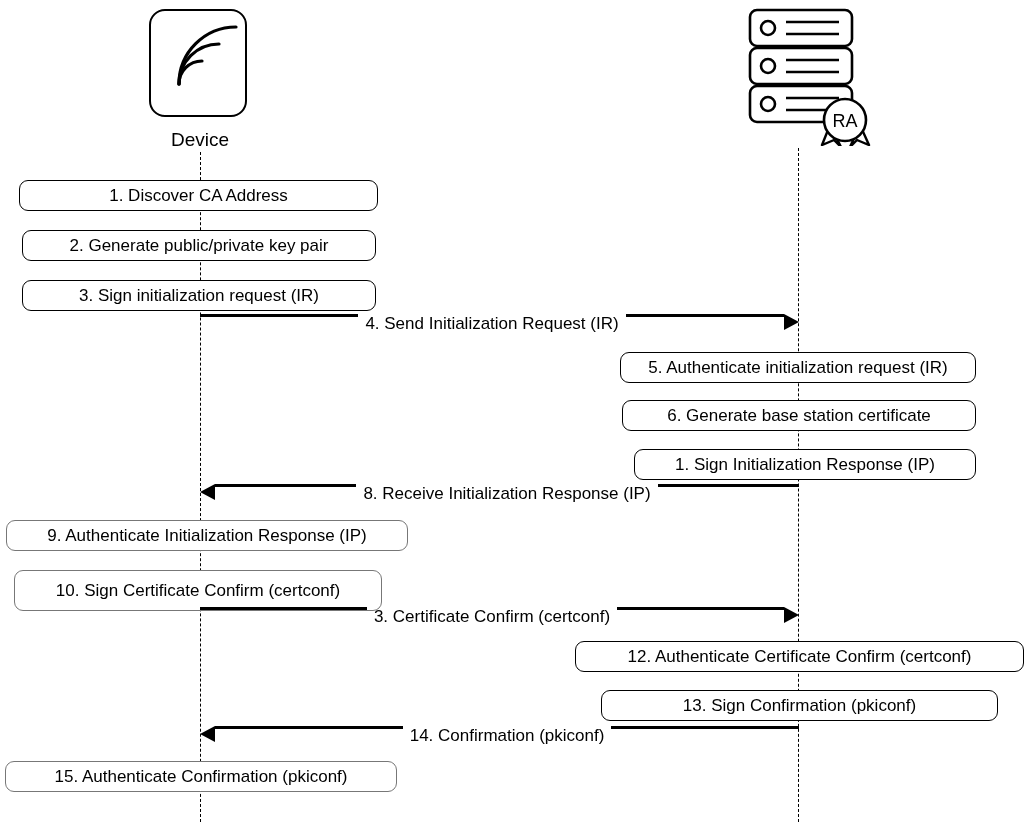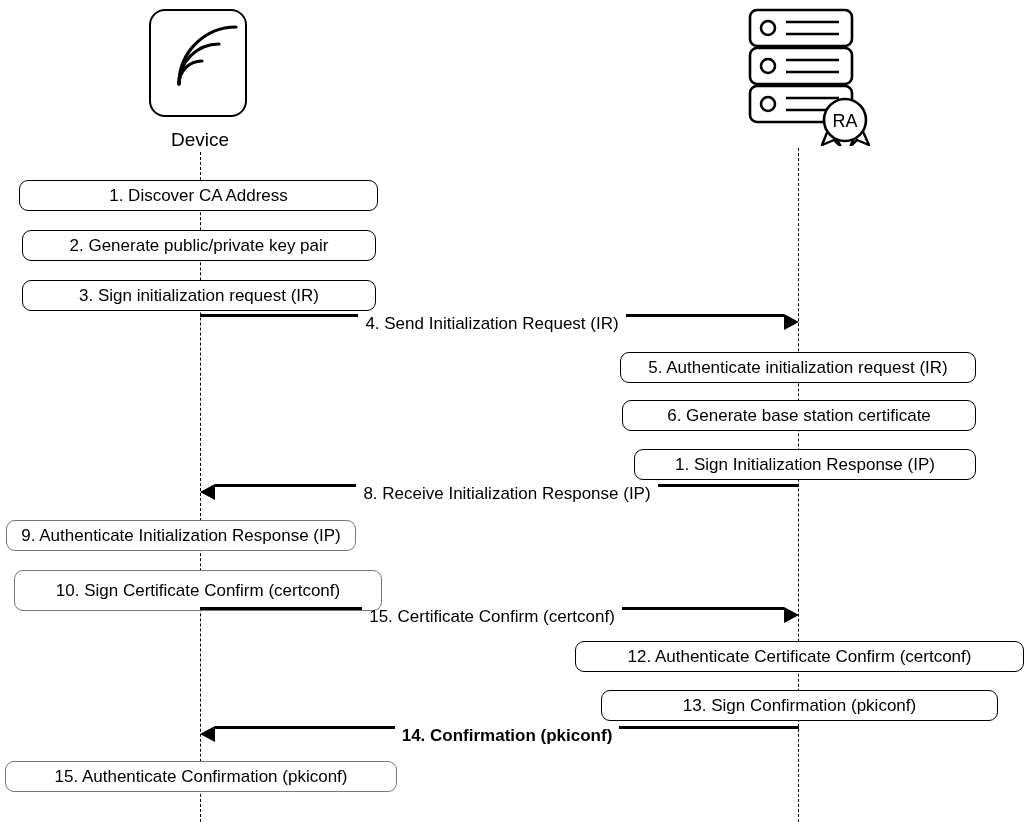--- a/index.html
+++ b/index.html
@@ -182,44 +182,44 @@
     <span>1. Sign Initialization Response (IP)</span>
   </div>
 
   <div class="msg" style="left:200px; top:484px; width:599px;">
     <span class="head left"></span>
     <span class="seg"></span>
     <span class="mlabel">8. Receive Initialization Response (IP)</span>
     <span class="seg"></span>
   </div>
 
-  <div class="pbox gray" style="left:6px; top:520px; width:350px; height:31px;">
+  <div class="pbox gray" style="left:6px; top:520px; width:402px; height:31px;">
     <span>9. Authenticate Initialization Response (IP)</span>
   </div>
 
   <div class="pbox gray" style="left:14px; top:570px; width:368px; height:41px;">
     <span>10. Sign Certificate Confirm (certconf)</span>
   </div>
 
   <div class="msg" style="left:200px; top:607px; width:599px;">
     <span class="seg"></span>
-    <span class="mlabel">15. Certificate Confirm (certconf)</span>
+    <span class="mlabel">3. Certificate Confirm (certconf)</span>
     <span class="seg"></span>
     <span class="head right"></span>
   </div>
 
   <div class="pbox" style="left:575px; top:641px; width:449px; height:31px;">
     <span>12. Authenticate Certificate Confirm (certconf)</span>
   </div>
 
   <div class="pbox" style="left:601px; top:690px; width:397px; height:31px;">
     <span>13. Sign Confirmation (pkiconf)</span>
   </div>
 
-  <div class="msg" style="left:200px; top:726px; width:599px;font-weight:bold;">
+  <div class="msg" style="left:200px; top:726px; width:599px;">
     <span class="head left"></span>
     <span class="seg"></span>
     <span class="mlabel">14. Confirmation (pkiconf)</span>
     <span class="seg"></span>
   </div>
 
   <div class="pbox gray" style="left:5px; top:761px; width:392px; height:31px;">
     <span>15. Authenticate Confirmation (pkiconf)</span>
   </div>
 

